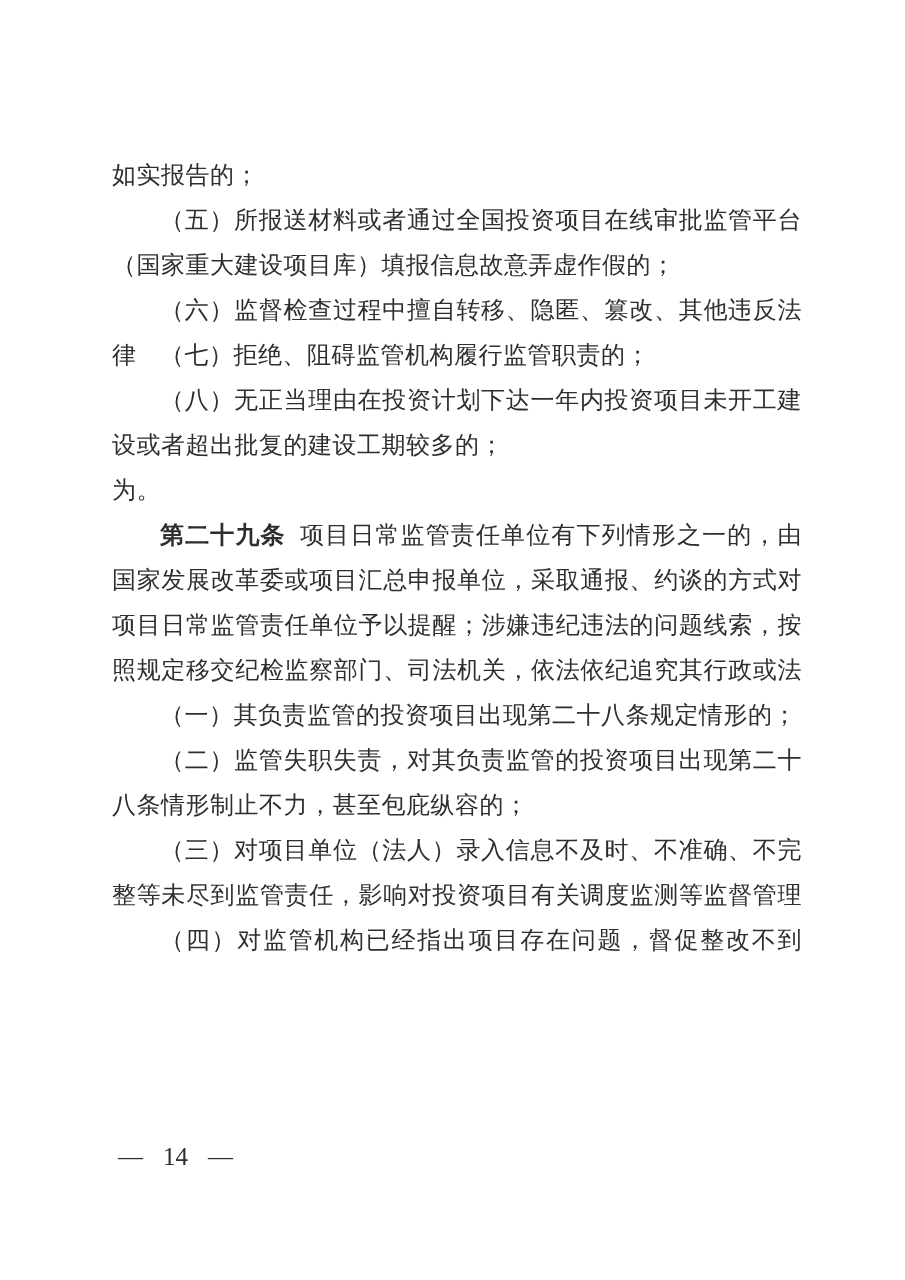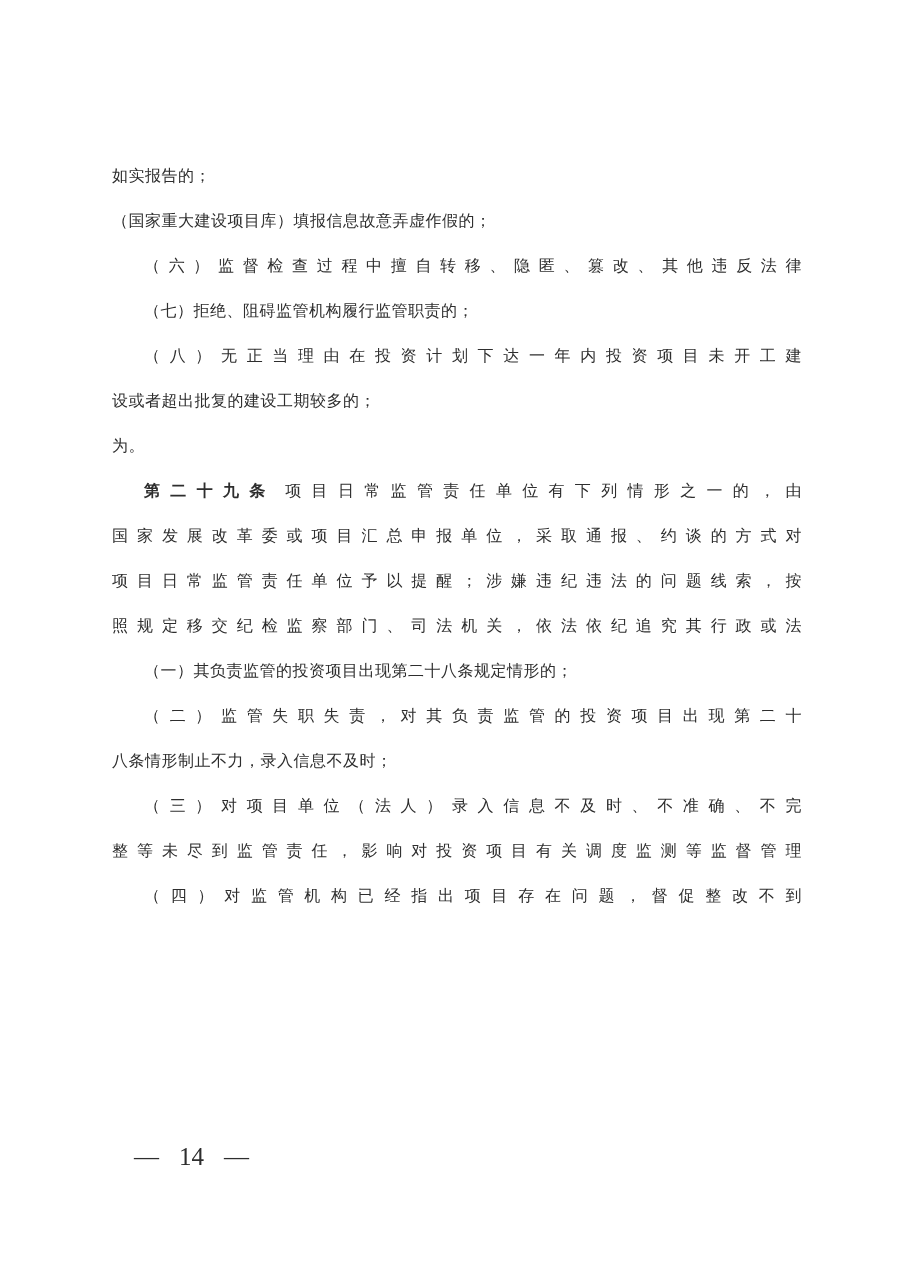--- a/index.html
+++ b/index.html
@@ -18,21 +18,21 @@
   }
   .doc-body {
     position: absolute;
     left: 112px;
     top: 153px;
     width: 690px;
   }
   .line {
     height: 45px;
     line-height: 45px;
-    font-size: 16px;
+    font-size: 24px;
     letter-spacing: 0.5px;
     white-space: nowrap;
     text-align: left;
   }
   
   .line.full {
     white-space: normal;
     text-align: justify;
     text-align-last: justify;
     text-justify: inter-character;
@@ -48,40 +48,40 @@
   }
   .page-footer {
     position: absolute;
     left: 118px;
     top: 1140px;
     height: 34px;
     line-height: 34px;
     font-size: 25px;
     color: #2e2e2e;
     word-spacing: 0.55em;
-    margin-left: 16px;
   }
 </style>
 </head>
 <body>
 
 <div class="page">
   <div class="doc-body">
       <div class="line">如实报告的；</div>
+      <div class="line full indent">（五）所报送材料或者通过全国投资项目在线审批监管平台</div>
       <div class="line">（国家重大建设项目库）填报信息故意弄虚作假的；</div>
       <div class="line full indent">（六）监督检查过程中擅自转移、隐匿、篡改、其他违反法律</div>
       <div class="line indent">（七）拒绝、阻碍监管机构履行监管职责的；</div>
       <div class="line full indent">（八）无正当理由在投资计划下达一年内投资项目未开工建</div>
       <div class="line">设或者超出批复的建设工期较多的；</div>
       <div class="line">为。</div>
       <div class="line full indent"><span class="lead">第二十九条</span><span>项目日常监管责任单位有下列情形之一的，由</span></div>
       <div class="line full">国家发展改革委或项目汇总申报单位，采取通报、约谈的方式对</div>
       <div class="line full">项目日常监管责任单位予以提醒；涉嫌违纪违法的问题线索，按</div>
       <div class="line full">照规定移交纪检监察部门、司法机关，依法依纪追究其行政或法</div>
       <div class="line indent">（一）其负责监管的投资项目出现第二十八条规定情形的；</div>
       <div class="line full indent">（二）监管失职失责，对其负责监管的投资项目出现第二十</div>
-      <div class="line">八条情形制止不力，录入信息不及时；</div>
+      <div class="line">八条情形制止不力，甚至包庇纵容的；</div>
       <div class="line full indent">（三）对项目单位（法人）录入信息不及时、不准确、不完</div>
       <div class="line full">整等未尽到监管责任，影响对投资项目有关调度监测等监督管理</div>
       <div class="line full indent">（四）对监管机构已经指出项目存在问题，督促整改不到</div>
     </div>
   <div class="page-footer">— 14 —</div>
 </div>
 
 </body></html>

